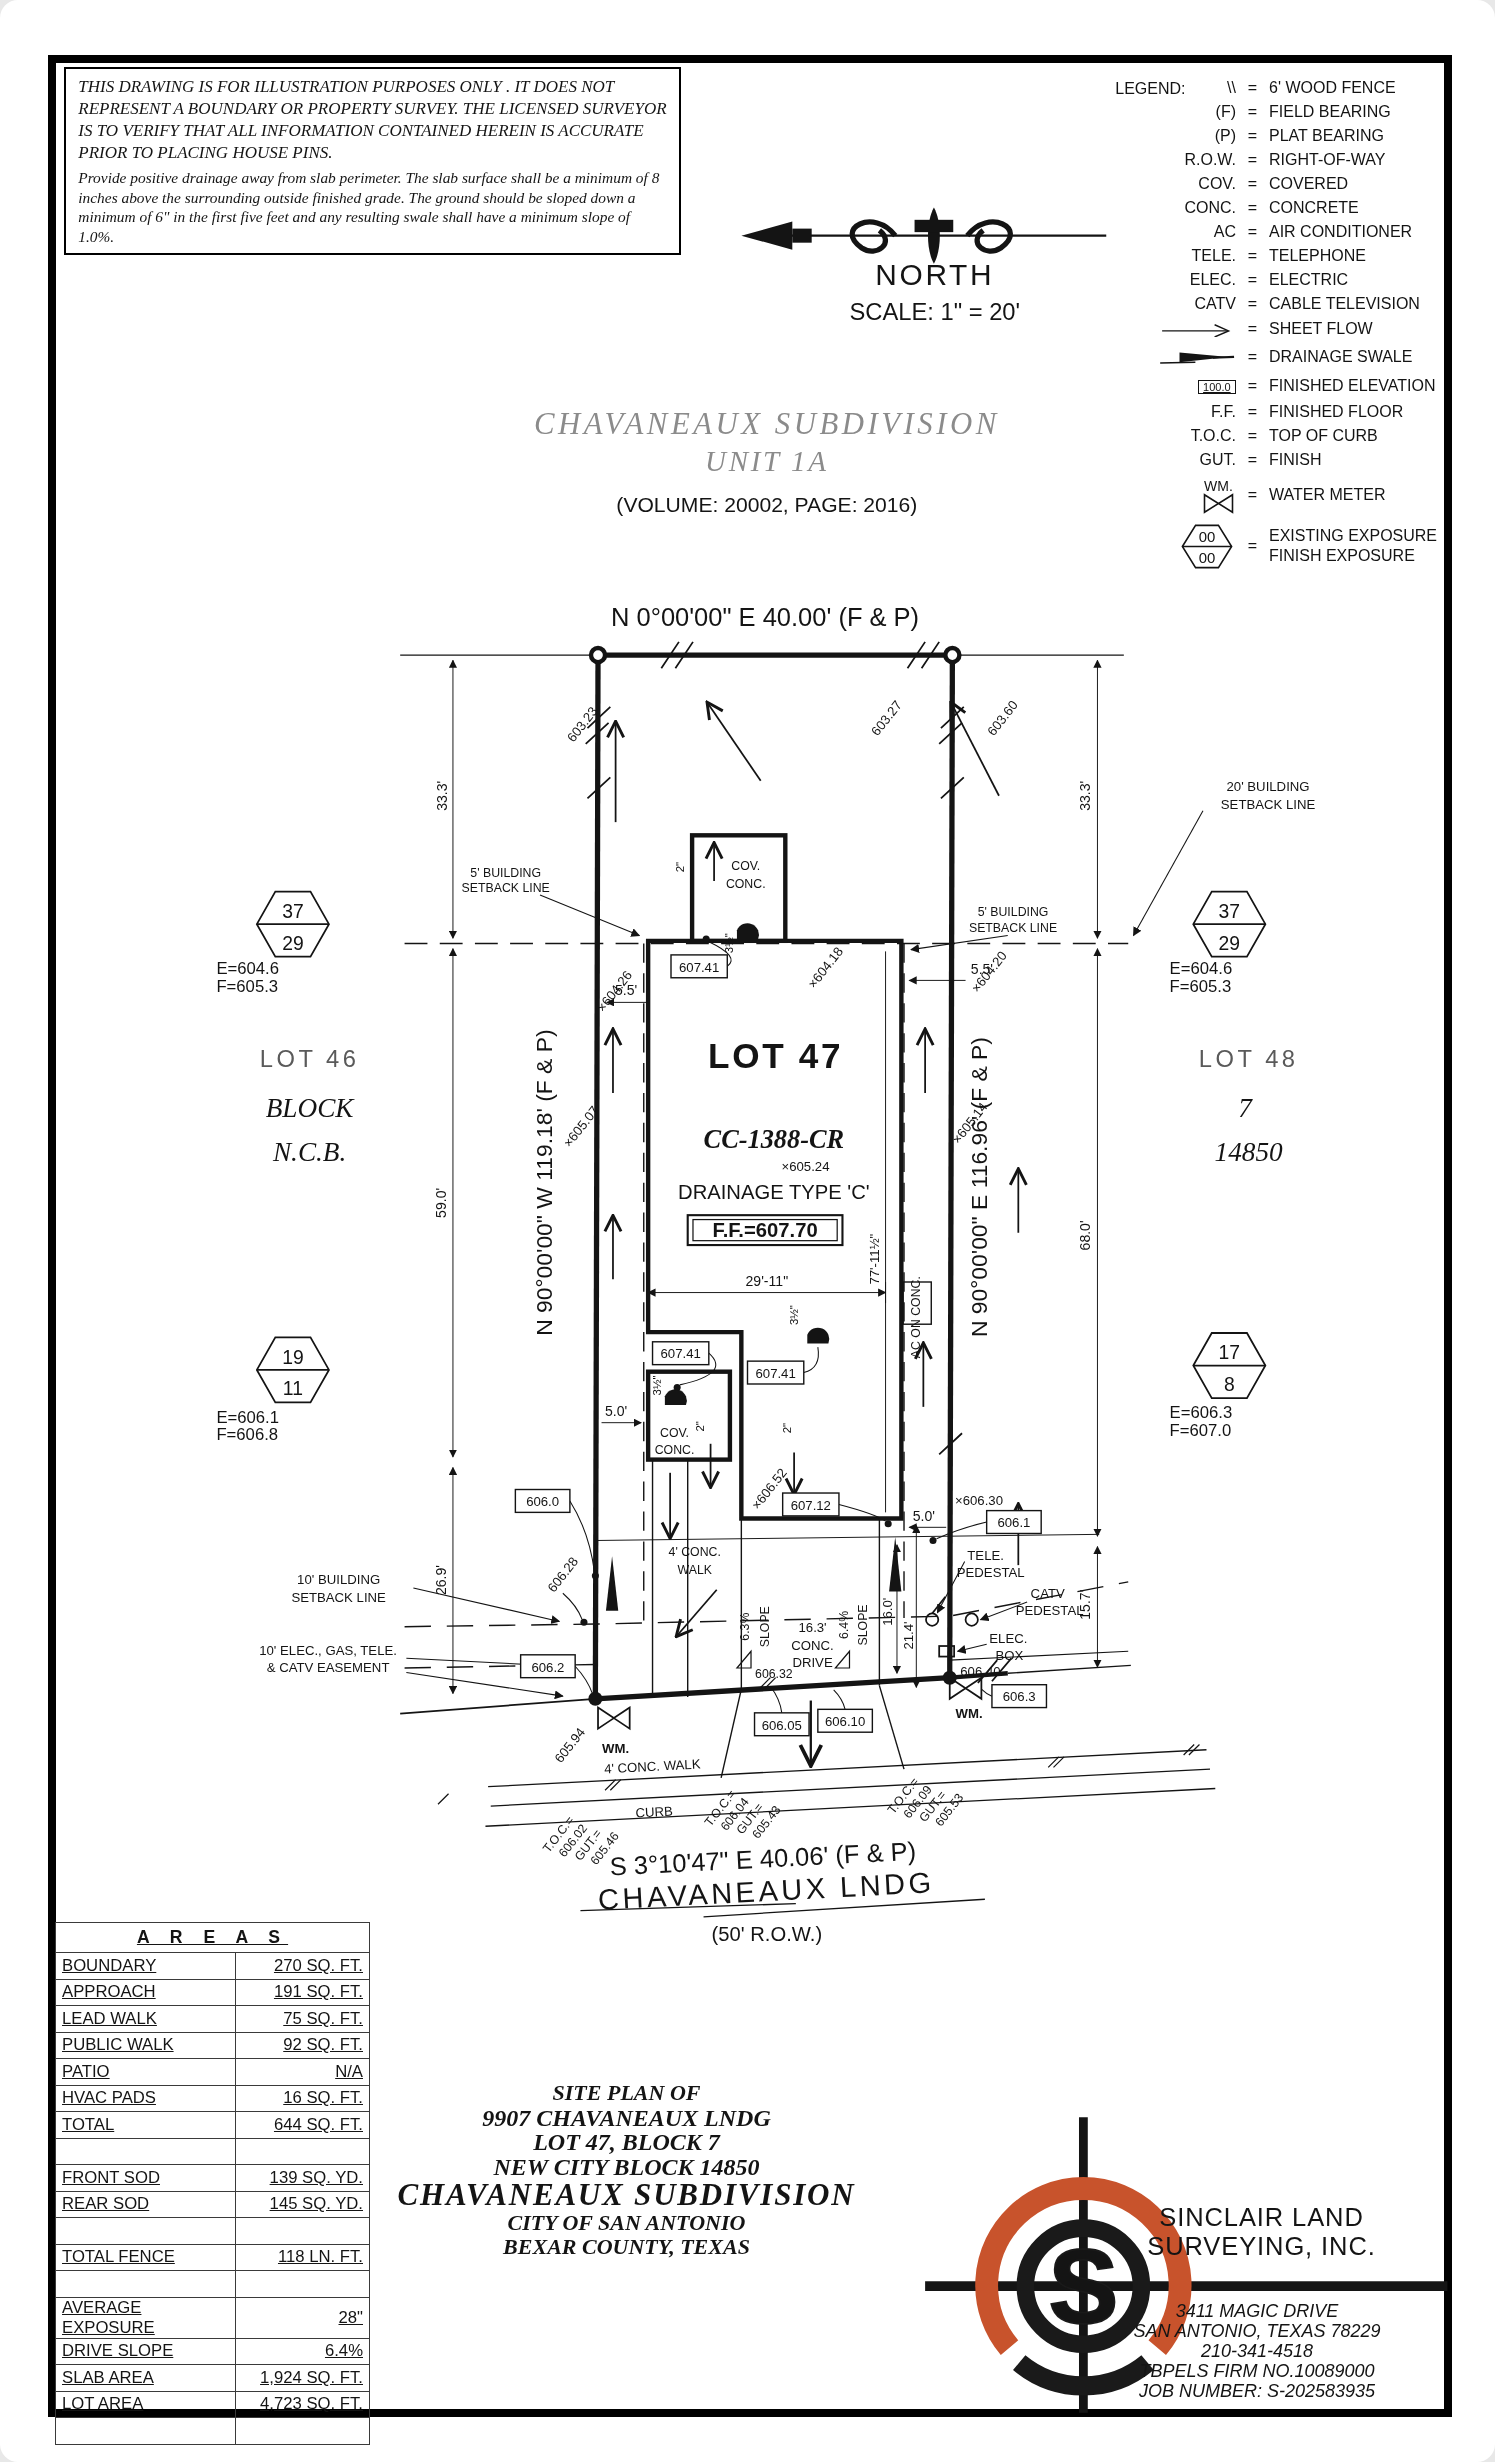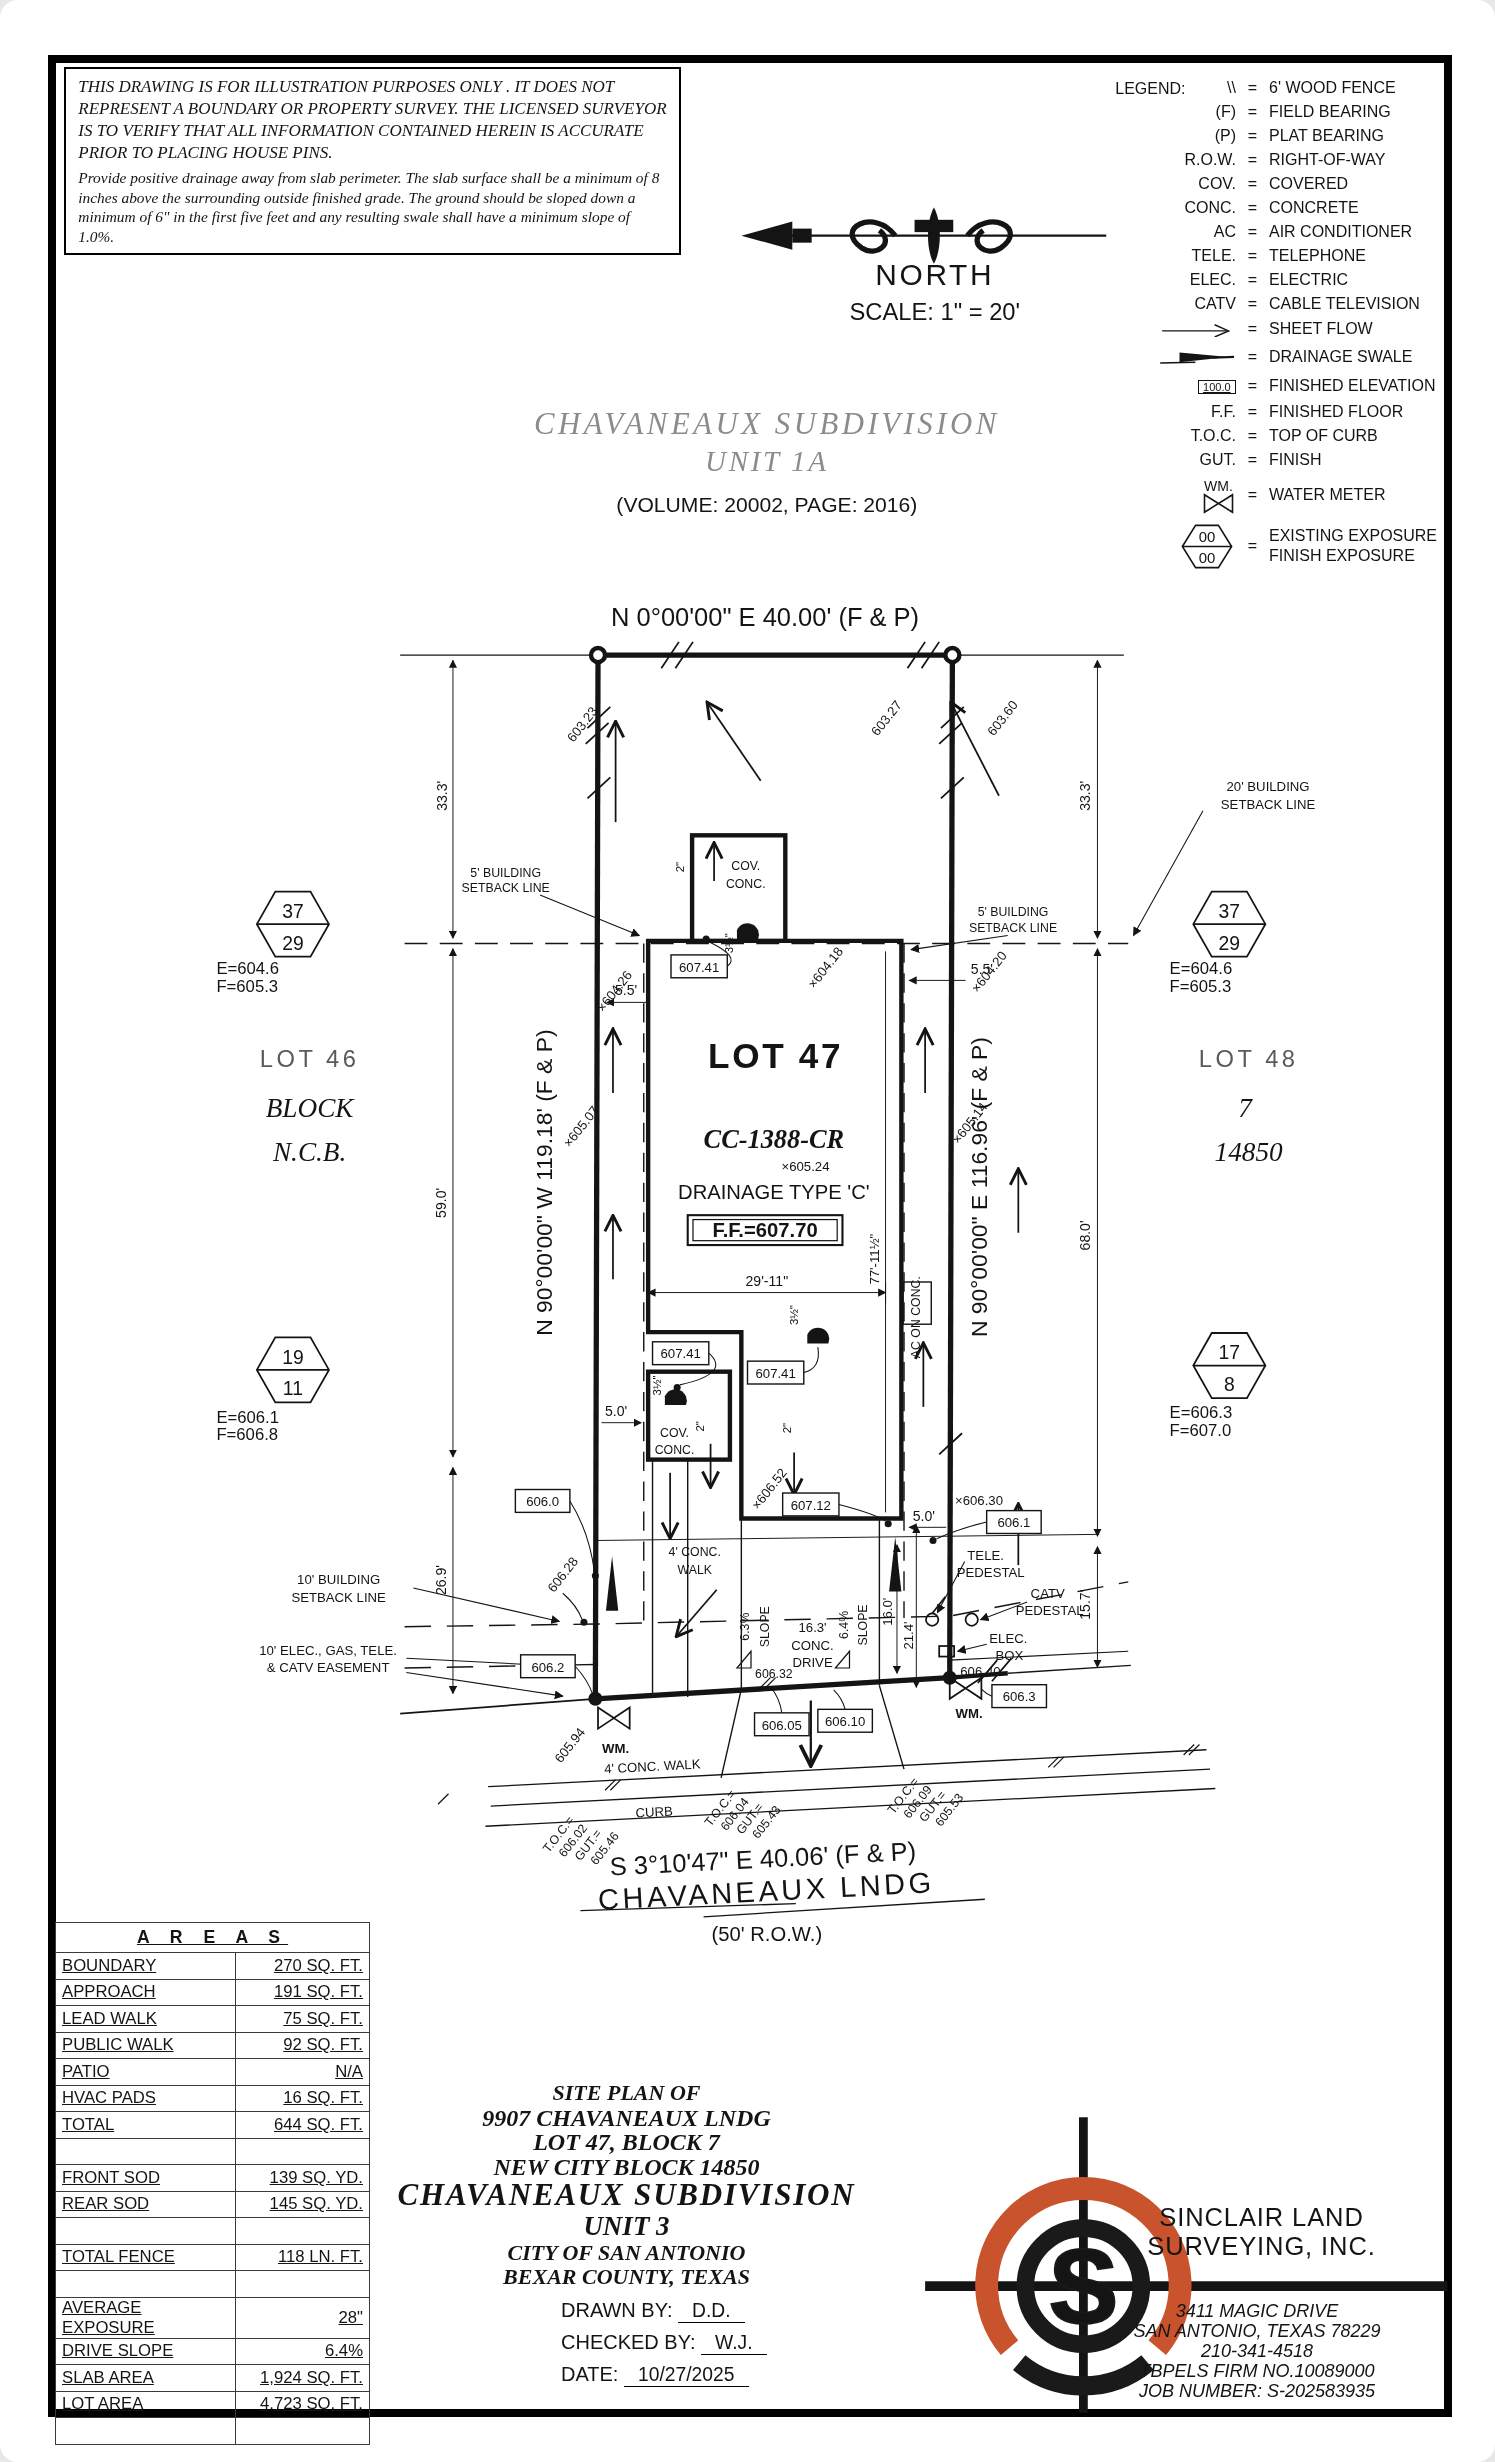--- a/index.html
+++ b/index.html
@@ -575,28 +575,22 @@
         </tr>
   </tbody>
     </table>
 
   <div class="tblock">
     <div class="tb1">SITE PLAN OF</div>
     <div class="tb2">9907 CHAVANEAUX LNDG</div>
     <div class="tb2">LOT 47, BLOCK 7</div>
     <div class="tb2">NEW CITY BLOCK 14850</div>
     <div class="tb3">CHAVANEAUX SUBDIVISION</div>
-    <div class="tb4">UNIT 3</div>
     <div class="tb5">CITY OF SAN ANTONIO</div>
     <div class="tb5">BEXAR COUNTY, TEXAS</div>
-  </div>
-  <div class="credits">
-    <div><span>DRAWN BY:</span> <span class="uval">D.D.</span></div>
-    <div><span>CHECKED BY:</span> <span class="uval">W.J.</span></div>
-    <div><span>DATE:</span> <span class="uval">10/27/2025</span></div>
   </div>
 
   <div class="firm-name">
     <div>SINCLAIR LAND</div>
     <div>SURVEYING, INC.</div>
   </div>
   <div class="firm-addr">
     <div>3411 MAGIC DRIVE</div>
     <div>SAN ANTONIO, TEXAS 78229</div>
     <div>210-341-4518</div>

